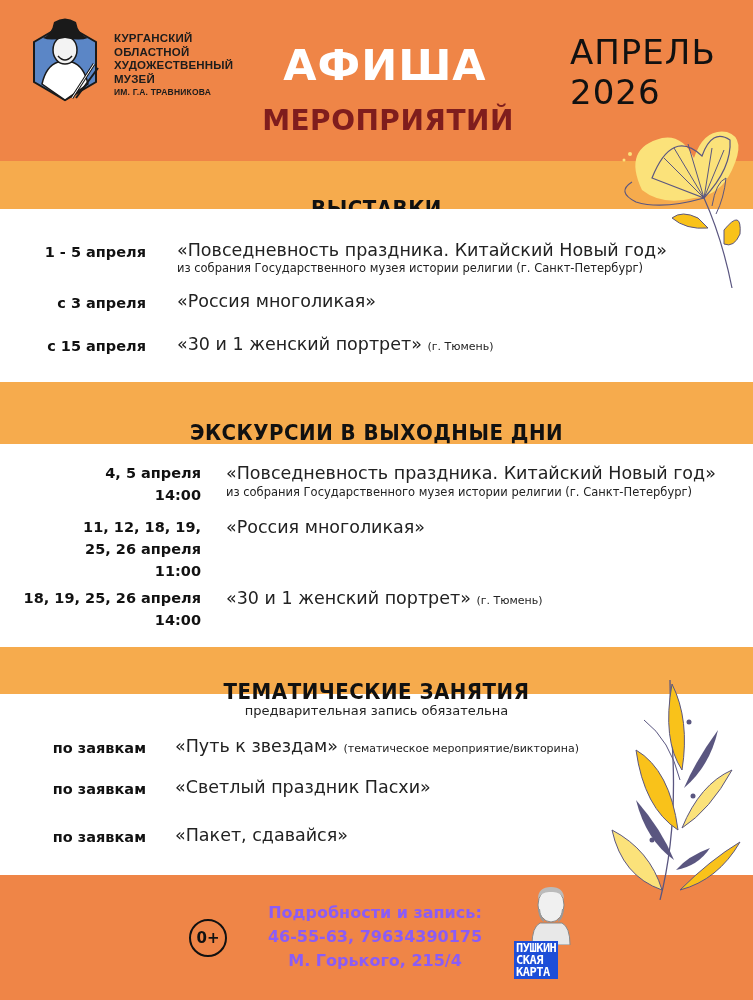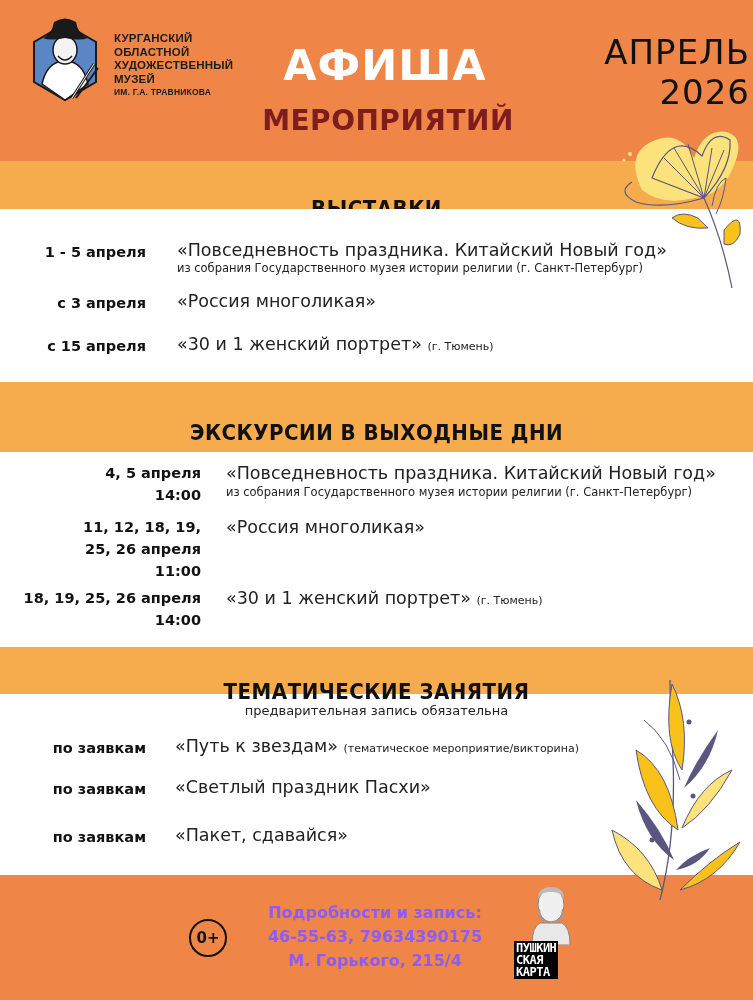--- a/index.html
+++ b/index.html
@@ -13,33 +13,33 @@
   .footer { position: absolute; left: 0; top: 875px; width: 753px; height: 125px; background: #ef8547; }
 
   
   .logo { position: absolute; left: 30px; top: 16px; width: 70px; height: 92px; }
   .museum-name { position: absolute; left: 114px; top: 32px; font-family: "Liberation Sans", sans-serif; font-weight: 700; font-size: 11.5px; line-height: 13.5px; color: #1c1c1c; letter-spacing: 0.2px; }
   .museum-name .sub { font-size: 8.5px; line-height: 12px; }
 
   .title1 { position: absolute; left: 265px; top: 40px; width: 240px; text-align: center; font-family: "DejaVu Sans", sans-serif; font-weight: 900; font-size: 43px; color: #ffffff; letter-spacing: 1px; }
   .title2 { position: absolute; left: 238px; top: 104px; width: 300px; text-align: center; font-family: "DejaVu Sans", sans-serif; font-weight: 900; font-size: 28px; color: #7f1d1d; letter-spacing: 0.5px; }
 
-  .month { position: absolute; left: 570px; top: 32px; width: 180px; text-align: right; font-family: "DejaVu Sans", sans-serif; font-size: 34px; line-height: 40px; color: #111; font-weight: 400; letter-spacing: 1px; }
+  .month { position: absolute; left: 570px; top: 32px; width: 180px; text-align: left; font-family: "DejaVu Sans", sans-serif; font-size: 34px; line-height: 40px; color: #111; font-weight: 400; letter-spacing: 1px; }
 
   .row { position: absolute; left: 0; width: 753px; }
   .date { position: absolute; text-align: right; font-family: "DejaVu Sans", sans-serif; font-weight: 700; font-size: 14.5px; line-height: 22px; color: #111; padding-left: 20px; }
   .event { position: absolute; font-family: "DejaVu Sans", sans-serif; font-size: 17.5px; line-height: 22px; color: #222; white-space: nowrap; }
   .event .note { font-size: 11px; }
   .source { position: absolute; font-family: "DejaVu Sans", sans-serif; font-size: 11.5px; line-height: 14px; color: #222; white-space: nowrap; }
 
   .age { position: absolute; left: 189px; top: 919px; width: 38px; height: 38px; border: 2px solid #111; border-radius: 50%; text-align: center; line-height: 34px; font-weight: 700; font-size: 15px; color: #111; }
   .contacts { position: absolute; left: 245px; top: 901px; width: 260px; text-align: center; font-family: "DejaVu Sans", sans-serif; font-weight: 700; font-size: 16px; line-height: 24px; color: #8b5cf6; }
 
   .pushkin { position: absolute; left: 514px; top: 883px; width: 100px; height: 100px; }
-  .pk-label { position: absolute; left: 0; top: 58px; background: #000000; color: #fff; font-family: "DejaVu Sans Mono", monospace; font-weight: 700; font-size: 12px; line-height: 12px; padding: 1px 2px; letter-spacing: -0.5px; }
+  .pk-label { position: absolute; left: 0; top: 58px; background: #1d4ed8; color: #fff; font-family: "DejaVu Sans Mono", monospace; font-weight: 700; font-size: 12px; line-height: 12px; padding: 1px 2px; letter-spacing: -0.5px; }
   .svgdeco { position: absolute; pointer-events: none; }
 </style>
 </head>
 <body>
 
 <div class="header">
   <svg class="logo" viewBox="0 0 70 92">
     <polygon points="35,8 66,26 66,66 35,84 4,66 4,26" fill="#5b86c6" stroke="#1a1a1a" stroke-width="2"></polygon>
     <path d="M12 68 Q16 50 28 46 L42 46 Q54 50 58 68 L35 84 Z" fill="#fff" stroke="#1a1a1a" stroke-width="1.5"></path>
     <ellipse cx="35" cy="34" rx="12" ry="14" fill="#f3f3f3" stroke="#1a1a1a" stroke-width="1.5"></ellipse>
@@ -80,21 +80,21 @@
   <div class="event" style="left:177px;top:290px;">«Россия многоликая»</div>
 </div>
 <div class="row">
   <div class="date" style="left:0;width:146px;top:335px;">с 15 апреля</div>
   <div class="event" style="left:177px;top:333px;">
     <span>«30 и 1 женский портрет»</span>
     <span class="note">(г. Тюмень)</span>
   </div>
 </div>
 
-<div class="band" style="top:382px;height:70px;">
+<div class="band" style="top:382px;height:62px;">
   <div class="band-title" style="font-size:22px;line-height:54px;">ЭКСКУРСИИ В ВЫХОДНЫЕ ДНИ</div>
 </div>
 
 <div class="row">
   <div class="date" style="left:0;width:201px;top:462px;">
     <div>4, 5 апреля</div>
     <div>14:00</div>
   </div>
   <div class="event" style="left:226px;top:462px;">«Повседневность праздника. Китайский Новый год»</div>
   <div class="source" style="left:226px;top:485px;">из собрания Государственного музея истории религии (г. Санкт-Петербург)</div>

